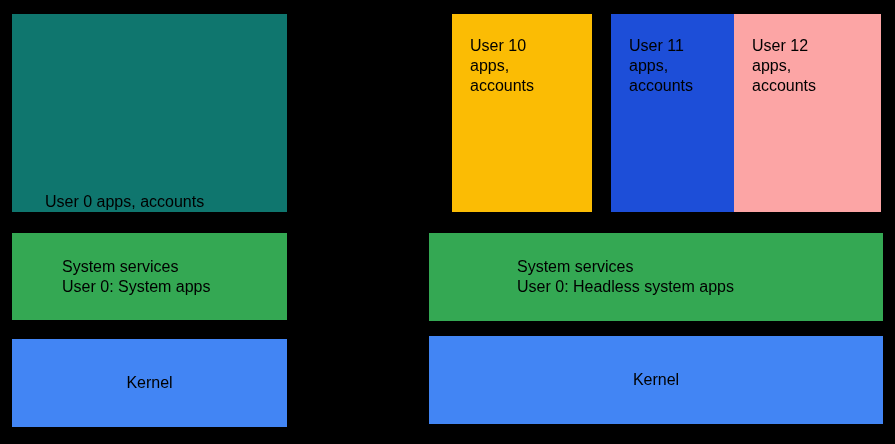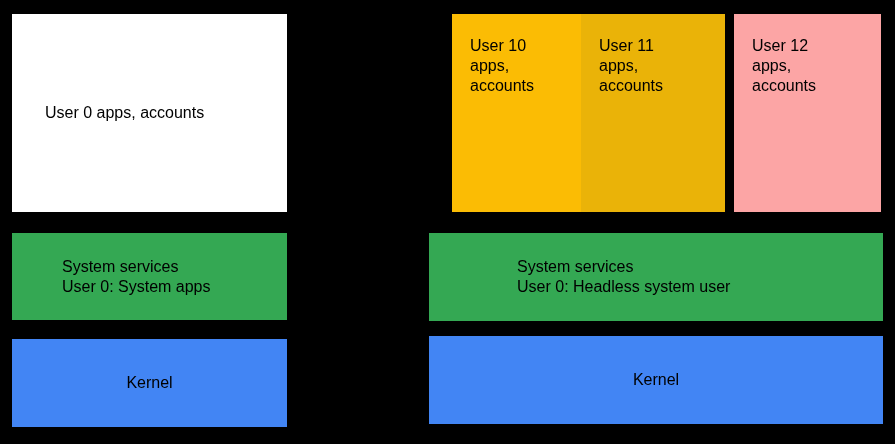--- a/index.html
+++ b/index.html
@@ -53,53 +53,53 @@
     left: 429px; top: 336px; width: 454px; height: 88px;
     display: flex; align-items: center; justify-content: center;
   }
   .label { white-space: nowrap; }
 </style>
 </head>
 <body>
 
 <div class="canvas" style="background-color: rgb(0, 0, 0); color: rgb(0, 0, 0);">
 
-  <div class="box apps-left" style="background-color: #ffffff;">
+  <div class="box apps-left" style="background-color: #0f766e; align-items: flex-end;">
     <div class="label">User 0 apps, accounts</div>
   </div>
 
   <div class="box services-left" style="background-color: rgb(52, 168, 83);">
     <div class="label">System services</div>
     <div class="label">User 0: System apps</div>
   </div>
 
   <div class="box kernel-left" style="background-color: rgb(66, 133, 244);">
     <div class="label">Kernel</div>
   </div>
 
   <div class="box user-box user10-box" style="background-color: rgb(251, 188, 4);">
     <div class="label">User 10</div>
     <div class="label">apps,</div>
     <div class="label">accounts</div>
   </div>
 
-  <div class="box user-box user11-box" style="background-color: #eab308;">
+  <div class="box user-box user11-box" style="background-color: #1d4ed8; margin-left: 30px;">
     <div class="label">User 11</div>
     <div class="label">apps,</div>
     <div class="label">accounts</div>
   </div>
 
   <div class="box user-box user12-box" style="background-color: #fca5a5;">
     <div class="label">User 12</div>
     <div class="label">apps,</div>
     <div class="label">accounts</div>
   </div>
 
   <div class="box services-right" style="background-color: rgb(52, 168, 83);">
     <div class="label">System services</div>
-    <div class="label">User 0: Headless system user</div>
+    <div class="label">User 0: Headless system apps</div>
   </div>
 
   <div class="box kernel-right" style="background-color: rgb(66, 133, 244);">
     <div class="label">Kernel</div>
   </div>
 
 </div>
 
 </body></html>

